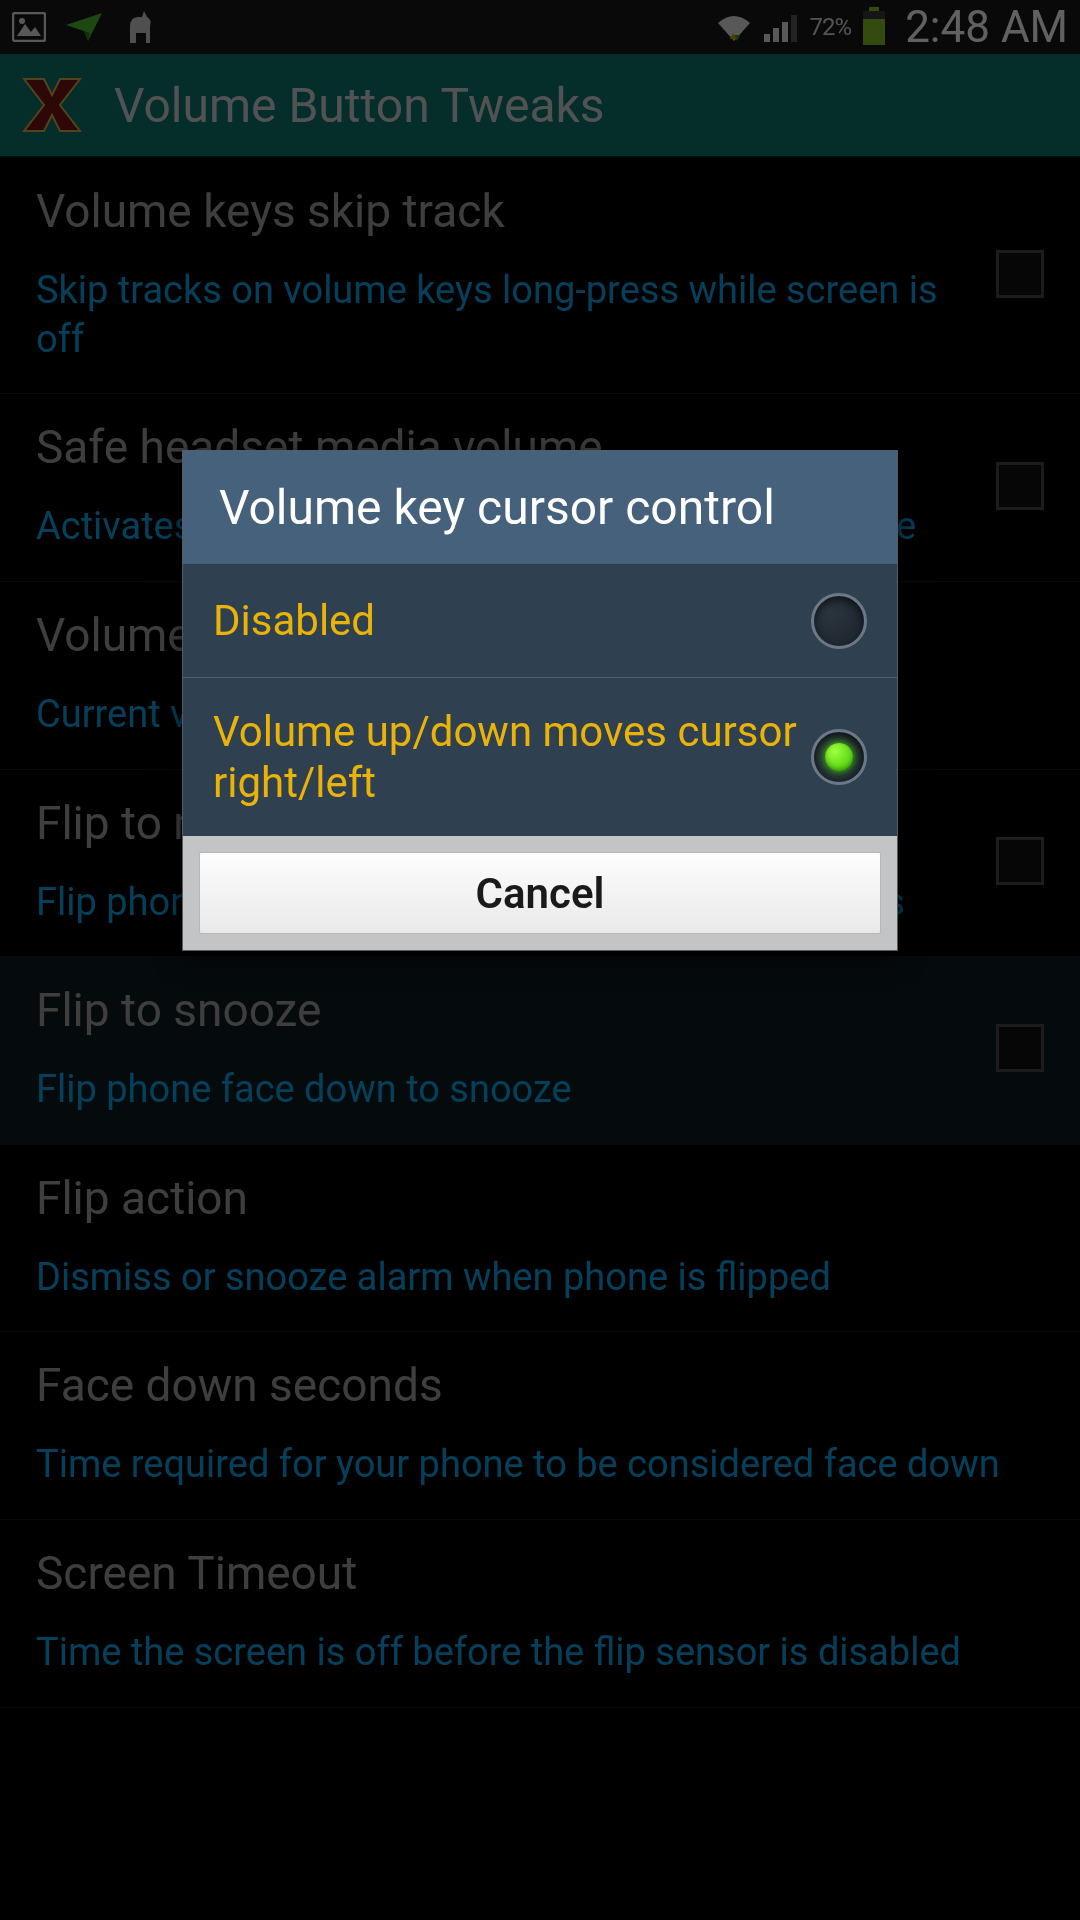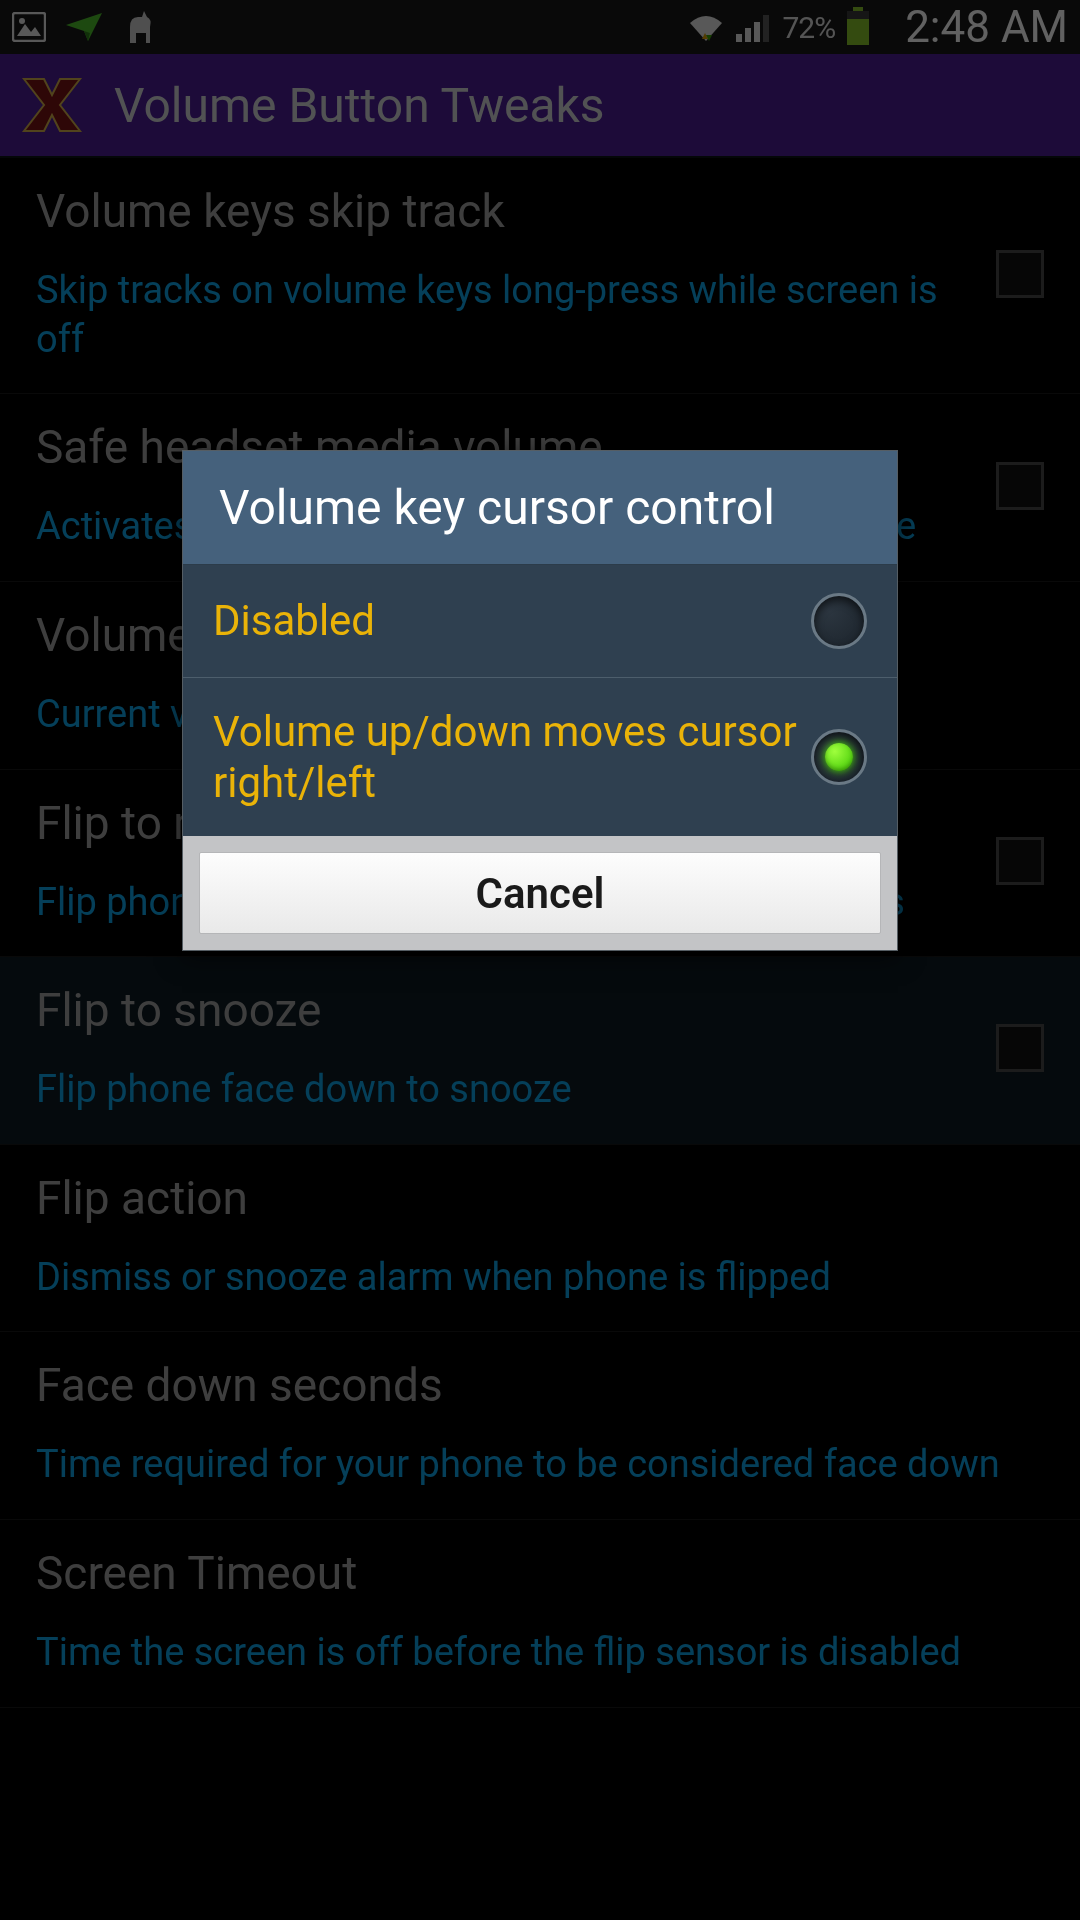--- a/index.html
+++ b/index.html
@@ -12,28 +12,28 @@
     height: 54px;
     background: #1a1a1a;
     display: flex;
     align-items: center;
     padding: 0 12px;
     color: #ccc;
   }
   .status-left { display: flex; align-items: center; gap: 18px; }
   .status-right { margin-left: auto; display: flex; align-items: center; gap: 10px; }
   .status-icon { display: inline-flex; align-items: center; justify-content: center; }
-  .battery-pct { font-size: 30px; color: #ddd; letter-spacing: -1px; }
-  .clock { font-size: 44px; color: #fff; font-weight: 400; margin-left: 24px; letter-spacing: 0px;}
+  .battery-pct { font-size: 24px; color: #ddd; letter-spacing: -1px; }
+  .clock { font-size: 44px; color: #fff; font-weight: 400; margin-left: 8px; letter-spacing: 0px;}
 
   
   .action-bar {
     width: 100%;
     height: 104px;
-    background: #4c1d95;
+    background: #0f766e;
     display: flex;
     align-items: center;
     padding: 0 16px;
     gap: 26px;
     border-bottom: 2px solid #0d1317;
   }
   .action-title { color: #d5d7d9; font-size: 48px; font-weight: 400; }
   .app-icon-x { width: 72px; height: 72px; display:flex; align-items:center; justify-content:center; }
 
   

